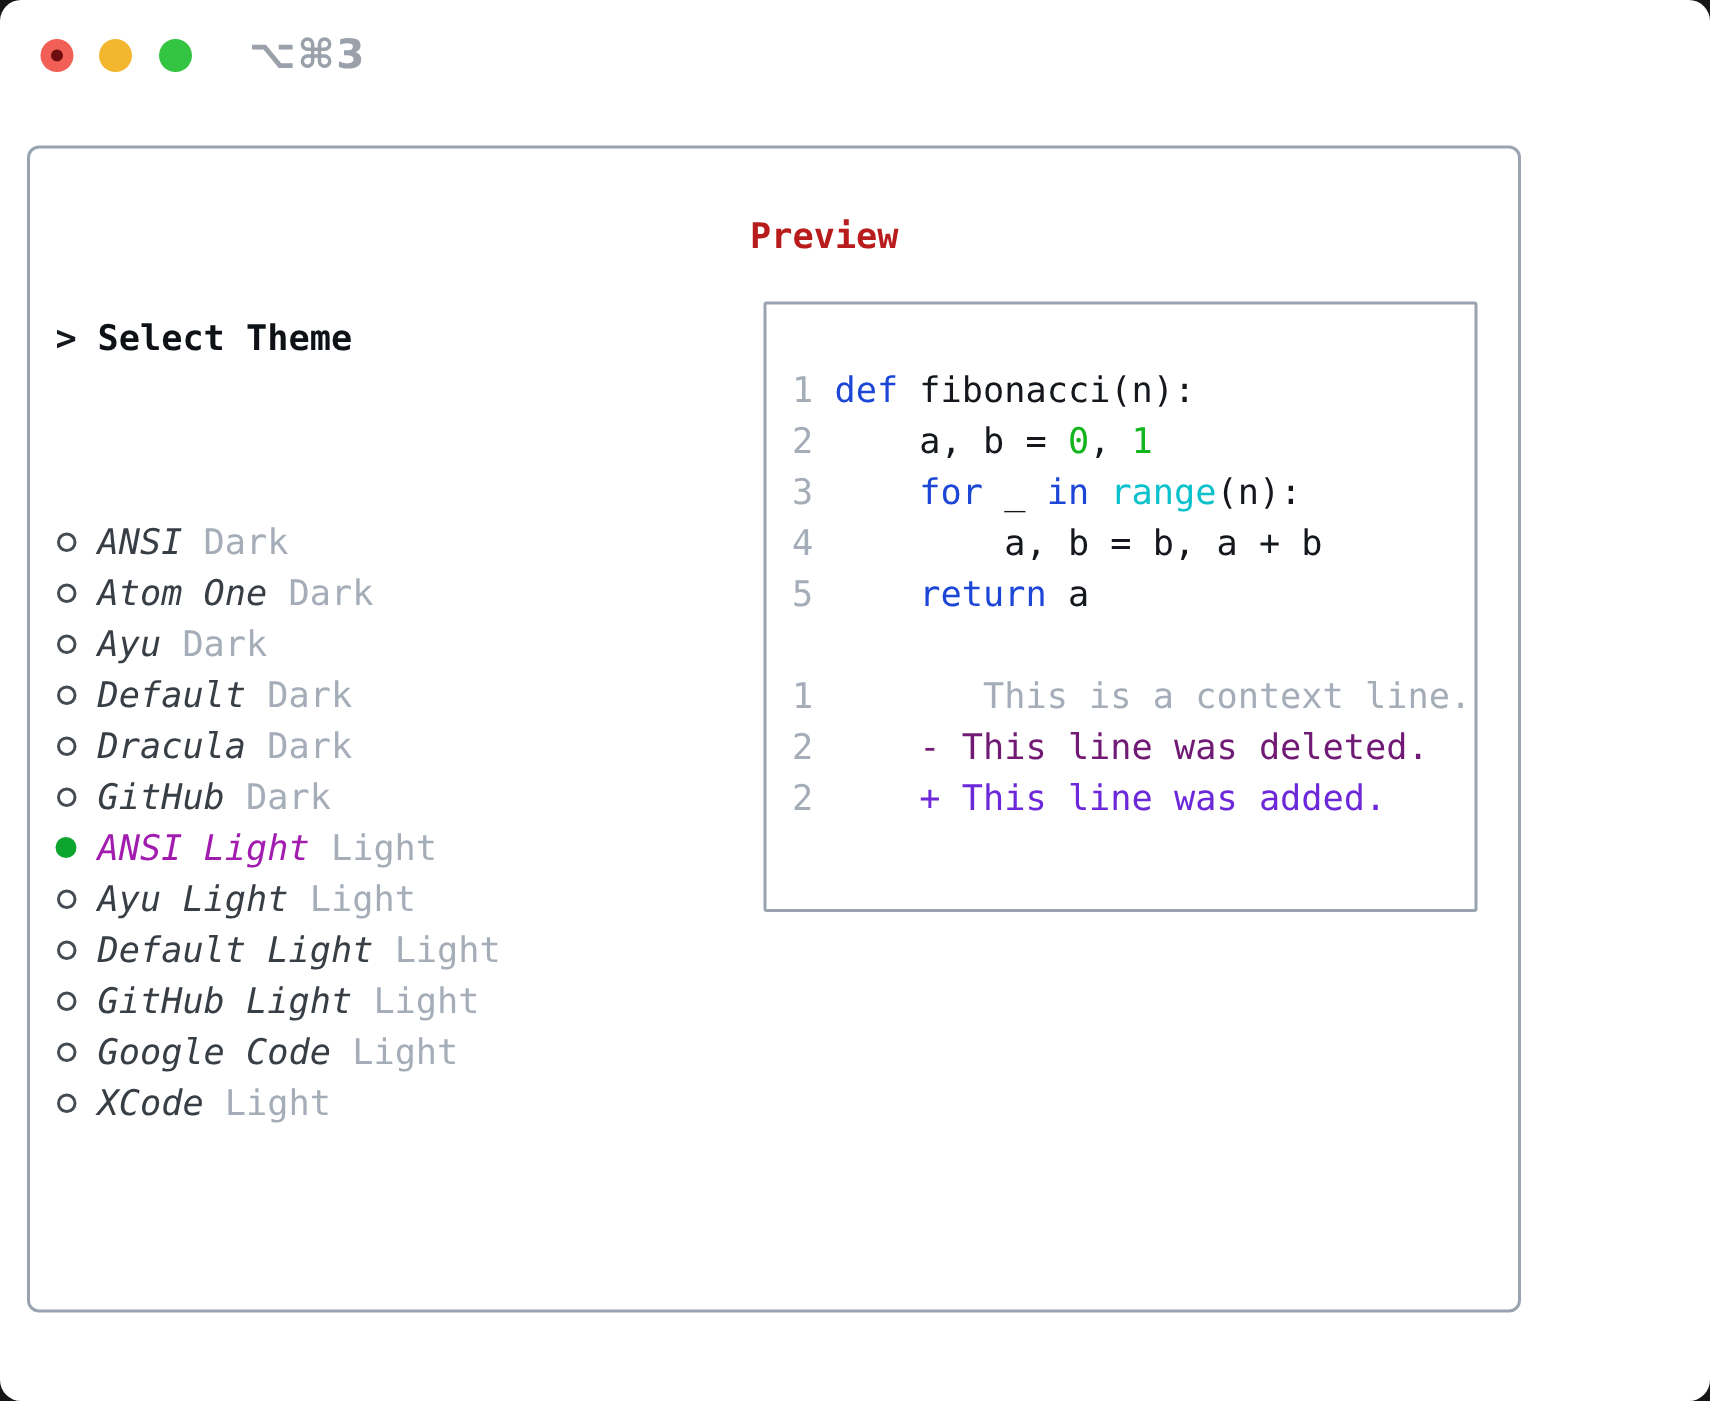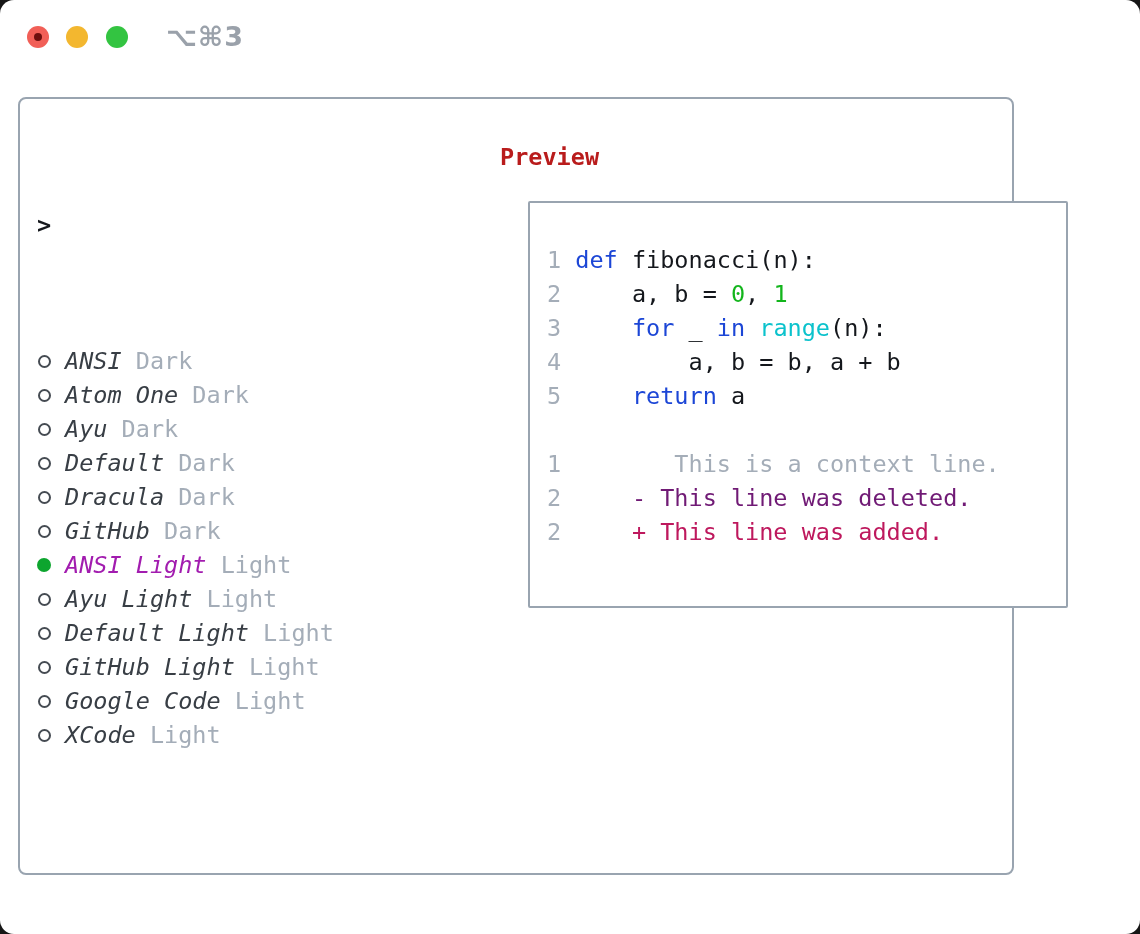--- a/index.html
+++ b/index.html
@@ -54,57 +54,58 @@
   .item-label{color:#383e45;font-style:italic;}
   .item-label.sel{color:#a21caf;}
   .suffix{color:#a4adb8;}
   .blank-row{height:34px;}
   
   .preview-title{
     position:absolute;left:480px;top:41px;height:34px;line-height:34px;
     font-size:23.5px;font-weight:bold;color:#b91c1c;white-space:pre;
   }
   .preview-box{
-    position:absolute;left:508px;top:102px;width:540px;height:407px;
+    position:absolute;left:489px;top:102px;width:476px;height:407px;
     box-sizing:border-box;border:2px solid #99a4b0;border-radius:2px;
     background:#ffffff;overflow:hidden;
   }
   .preview-pre{
     margin:0;padding:40px 0 0 17px;
     font-family:"DejaVu Sans Mono","Liberation Mono",monospace;
     font-size:23.5px;line-height:34px;white-space:pre;
   }
   .seg-linenum{color:#a4adb8;}
   .seg-code{color:#14171c;}
   .seg-keyword{color:#1c46d6;}
   .seg-number{color:#13b51c;}
   .seg-builtin{color:#0bc2cc;}
   .seg-context{color:#a4adb8;margin-top:12px;}
   .seg-deleted{color:#701a75;}
-  .seg-added{color:#be185d;}
+  .seg-added{color:#6d28d9;}
 </style>
 </head>
 <body>
 
 <div class="sheet">
 
   <div class="titlebar">
     <span class="tl red">
         <span class="dot"></span>
       </span>
     <span class="tl yellow"></span>
     <span class="tl green"></span>
     <span class="shortcut">⌥⌘3</span>
   </div>
 
   <div class="window">
 
     <div class="list mono">
       <div class="row">
         <span class="bullet-box"><span class="prompt">&gt;</span></span>
+        <span class="hdr">Select Theme</span>
       </div>
 
       <div id="theme-rows"><div class="row"><span class="bullet-box"><span class="radio"></span></span><span class="item-label">ANSI</span><span class="suffix"> Dark</span></div><div class="row"><span class="bullet-box"><span class="radio"></span></span><span class="item-label">Atom One</span><span class="suffix"> Dark</span></div><div class="row"><span class="bullet-box"><span class="radio"></span></span><span class="item-label">Ayu</span><span class="suffix"> Dark</span></div><div class="row"><span class="bullet-box"><span class="radio"></span></span><span class="item-label">Default</span><span class="suffix"> Dark</span></div><div class="row"><span class="bullet-box"><span class="radio"></span></span><span class="item-label">Dracula</span><span class="suffix"> Dark</span></div><div class="row"><span class="bullet-box"><span class="radio"></span></span><span class="item-label">GitHub</span><span class="suffix"> Dark</span></div><div class="row"><span class="bullet-box"><span class="radio on"></span></span><span class="item-label sel">ANSI Light</span><span class="suffix"> Light</span></div><div class="row"><span class="bullet-box"><span class="radio"></span></span><span class="item-label">Ayu Light</span><span class="suffix"> Light</span></div><div class="row"><span class="bullet-box"><span class="radio"></span></span><span class="item-label">Default Light</span><span class="suffix"> Light</span></div><div class="row"><span class="bullet-box"><span class="radio"></span></span><span class="item-label">GitHub Light</span><span class="suffix"> Light</span></div><div class="row"><span class="bullet-box"><span class="radio"></span></span><span class="item-label">Google Code</span><span class="suffix"> Light</span></div><div class="row"><span class="bullet-box"><span class="radio"></span></span><span class="item-label">XCode</span><span class="suffix"> Light</span></div></div>
 
       <div class="blank-row"></div>
 
       
 
       
 

